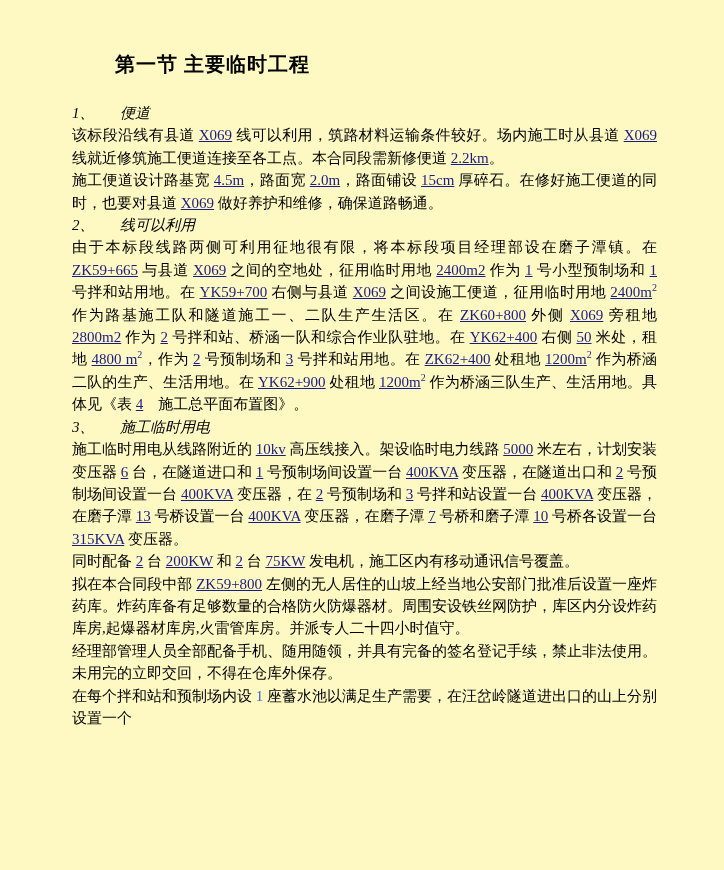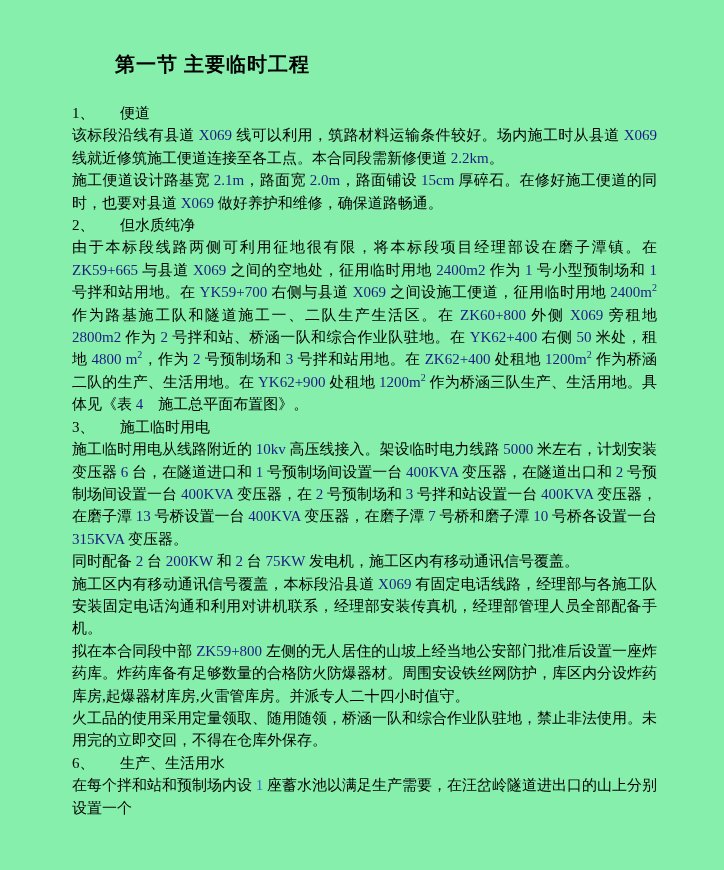--- a/index.html
+++ b/index.html
@@ -4,51 +4,53 @@
 <style>
   html, body {
     margin: 0;
     padding: 0;
     background: #ffffff;
   }
   .page {
     position: relative;
     width: 724px;
     height: 870px;
-    background: #86efac;
+    background: #fef9c3;
     box-sizing: border-box;
     padding: 50px 67px 0 72px;
     font-family: "Liberation Serif", serif;
     font-size: 15px;
     line-height: 22.4px;
     color: #000000;
     overflow: hidden;
   }
   .title {
     font-size: 20px;
     font-weight: bold;
     margin: 0 0 24px 43px;
     letter-spacing: 1px;
     line-height: 28px;
   }
   .sec-heading {
     text-align: left;
+    font-style: italic;
   }
   .sec-num {
     display: inline-block;
     min-width: 48px;
   }
   .para {
     text-align: justify;
     text-justify: inter-character;
   }
   .seg-cn { color: #000000; }
   .seg-la {
     font-family: "Liberation Serif", serif;
     color: var(--latin-color, #1b1b84);
+    text-decoration: underline;
   }
   .seg-blue {
     font-family: "Liberation Serif", serif;
     color: var(--blue-color, #3366cc);
   }
   sup.seg-sup {
     font-family: "Liberation Serif", serif;
     color: var(--latin-color, #1b1b84);
     font-size: 10px;
     line-height: 0;
@@ -56,25 +58,23 @@
   }
 </style>
 </head>
 <body>
 
 <div class="page">
   <h1 class="title">第一节 主要临时工程</h1>
   <div id="content">
       <div class="sec-heading"><span class="sec-num">1、</span><span>便道</span></div>
       <div class="para"><span class="seg-cn">该标段沿线有县道 </span><span class="seg-la">X069</span><span class="seg-cn"> 线可以利用，筑路材料运输条件较好。场内施工时从县道 </span><span class="seg-la">X069</span><span class="seg-cn"> 线就近修筑施工便道连接至各工点。本合同段需新修便道 </span><span class="seg-la">2.2km</span><span class="seg-cn">。</span></div>
-      <div class="para"><span class="seg-cn">施工便道设计路基宽 </span><span class="seg-la">2.1m</span><span class="seg-cn">，路面宽 </span><span class="seg-la">2.0m</span><span class="seg-cn">，路面铺设 </span><span class="seg-la">15cm</span><span class="seg-cn"> 厚碎石。在修好施工便道的同时，也要对县道 </span><span class="seg-la">X069</span><span class="seg-cn"> 做好养护和维修，确保道路畅通。</span></div>
-      <div class="sec-heading"><span class="sec-num">2、</span><span>但水质纯净</span></div>
+      <div class="para"><span class="seg-cn">施工便道设计路基宽 </span><span class="seg-la">4.5m</span><span class="seg-cn">，路面宽 </span><span class="seg-la">2.0m</span><span class="seg-cn">，路面铺设 </span><span class="seg-la">15cm</span><span class="seg-cn"> 厚碎石。在修好施工便道的同时，也要对县道 </span><span class="seg-la">X069</span><span class="seg-cn"> 做好养护和维修，确保道路畅通。</span></div>
+      <div class="sec-heading"><span class="sec-num">2、</span><span>线可以利用</span></div>
       <div class="para"><span class="seg-cn">由于本标段线路两侧可利用征地很有限，将本标段项目经理部设在磨子潭镇。在 </span><span class="seg-la">ZK59+665</span><span class="seg-cn"> 与县道 </span><span class="seg-la">X069</span><span class="seg-cn"> 之间的空地处，征用临时用地 </span><span class="seg-la">2400m2</span><span class="seg-cn"> 作为 </span><span class="seg-la">1</span><span class="seg-cn"> 号小型预制场和 </span><span class="seg-la">1</span><span class="seg-cn"> 号拌和站用地。在 </span><span class="seg-la">YK59+700</span><span class="seg-cn"> 右侧与县道 </span><span class="seg-la">X069</span><span class="seg-cn"> 之间设施工便道，征用临时用地 </span><span class="seg-la">2400m</span><sup class="seg-sup">2</sup><span class="seg-cn"> 作为路基施工队和隧道施工一、二队生产生活区。在 </span><span class="seg-la">ZK60+800</span><span class="seg-cn"> 外侧 </span><span class="seg-la">X069</span><span class="seg-cn"> 旁租地 </span><span class="seg-la">2800m2</span><span class="seg-cn"> 作为 </span><span class="seg-la">2</span><span class="seg-cn"> 号拌和站、桥涵一队和综合作业队驻地。在 </span><span class="seg-la">YK62+400</span><span class="seg-cn"> 右侧 </span><span class="seg-la">50</span><span class="seg-cn"> 米处，租地 </span><span class="seg-la">4800 m</span><sup class="seg-sup">2</sup><span class="seg-cn">，作为 </span><span class="seg-la">2</span><span class="seg-cn"> 号预制场和 </span><span class="seg-la">3</span><span class="seg-cn"> 号拌和站用地。在 </span><span class="seg-la">ZK62+400</span><span class="seg-cn"> 处租地 </span><span class="seg-la">1200m</span><sup class="seg-sup">2</sup><span class="seg-cn"> 作为桥涵二队的生产、生活用地。在 </span><span class="seg-la">YK62+900</span><span class="seg-cn"> 处租地 </span><span class="seg-la">1200m</span><sup class="seg-sup">2</sup><span class="seg-cn"> 作为桥涵三队生产、生活用地。具体见《表 </span><span class="seg-la">4</span><span class="seg-cn">　施工总平面布置图》。</span></div>
       <div class="sec-heading"><span class="sec-num">3、</span><span>施工临时用电</span></div>
       <div class="para"><span class="seg-cn">施工临时用电从线路附近的 </span><span class="seg-la">10kv</span><span class="seg-cn"> 高压线接入。架设临时电力线路 </span><span class="seg-la">5000</span><span class="seg-cn"> 米左右，计划安装变压器 </span><span class="seg-la">6</span><span class="seg-cn"> 台，在隧道进口和 </span><span class="seg-la">1</span><span class="seg-cn"> 号预制场间设置一台 </span><span class="seg-la">400KVA</span><span class="seg-cn"> 变压器，在隧道出口和 </span><span class="seg-la">2</span><span class="seg-cn"> 号预制场间设置一台 </span><span class="seg-la">400KVA</span><span class="seg-cn"> 变压器，在 </span><span class="seg-la">2</span><span class="seg-cn"> 号预制场和 </span><span class="seg-la">3</span><span class="seg-cn"> 号拌和站设置一台 </span><span class="seg-la">400KVA</span><span class="seg-cn"> 变压器，在磨子潭 </span><span class="seg-la">13</span><span class="seg-cn"> 号桥设置一台 </span><span class="seg-la">400KVA</span><span class="seg-cn"> 变压器，在磨子潭 </span><span class="seg-la">7</span><span class="seg-cn"> 号桥和磨子潭 </span><span class="seg-la">10</span><span class="seg-cn"> 号桥各设置一台 </span><span class="seg-la">315KVA</span><span class="seg-cn"> 变压器。</span></div>
       <div class="para"><span class="seg-cn">同时配备 </span><span class="seg-la">2</span><span class="seg-cn"> 台 </span><span class="seg-la">200KW</span><span class="seg-cn"> 和 </span><span class="seg-la">2</span><span class="seg-cn"> 台 </span><span class="seg-la">75KW</span><span class="seg-cn"> 发电机，施工区内有移动通讯信号覆盖。</span></div>
-      <div class="para"><span class="seg-cn">施工区内有移动通讯信号覆盖，本标段沿县道 </span><span class="seg-la">X069</span><span class="seg-cn"> 有固定电话线路，经理部与各施工队安装固定电话沟通和利用对讲机联系，经理部安装传真机，经理部管理人员全部配备手机。</span></div>
       <div class="para"><span class="seg-cn">拟在本合同段中部 </span><span class="seg-la">ZK59+800</span><span class="seg-cn"> 左侧的无人居住的山坡上经当地公安部门批准后设置一座炸药库。炸药库备有足够数量的合格防火防爆器材。周围安设铁丝网防护，库区内分设炸药库房,起爆器材库房,火雷管库房。并派专人二十四小时值守。</span></div>
-      <div class="para"><span class="seg-cn">火工品的使用采用定量领取、随用随领，桥涵一队和综合作业队驻地，禁止非法使用。未用完的立即交回，不得在仓库外保存。</span></div>
-      <div class="sec-heading"><span class="sec-num">6、</span><span>生产、生活用水</span></div>
+      <div class="para"><span class="seg-cn">经理部管理人员全部配备手机、随用随领，并具有完备的签名登记手续，禁止非法使用。未用完的立即交回，不得在仓库外保存。</span></div>
       <div class="para"><span class="seg-cn">在每个拌和站和预制场内设 </span><span class="seg-blue">1</span><span class="seg-cn"> 座蓄水池以满足生产需要，在汪岔岭隧道进出口的山上分别设置一个 </span></div>
     </div>
 </div>
 
 </body></html>

